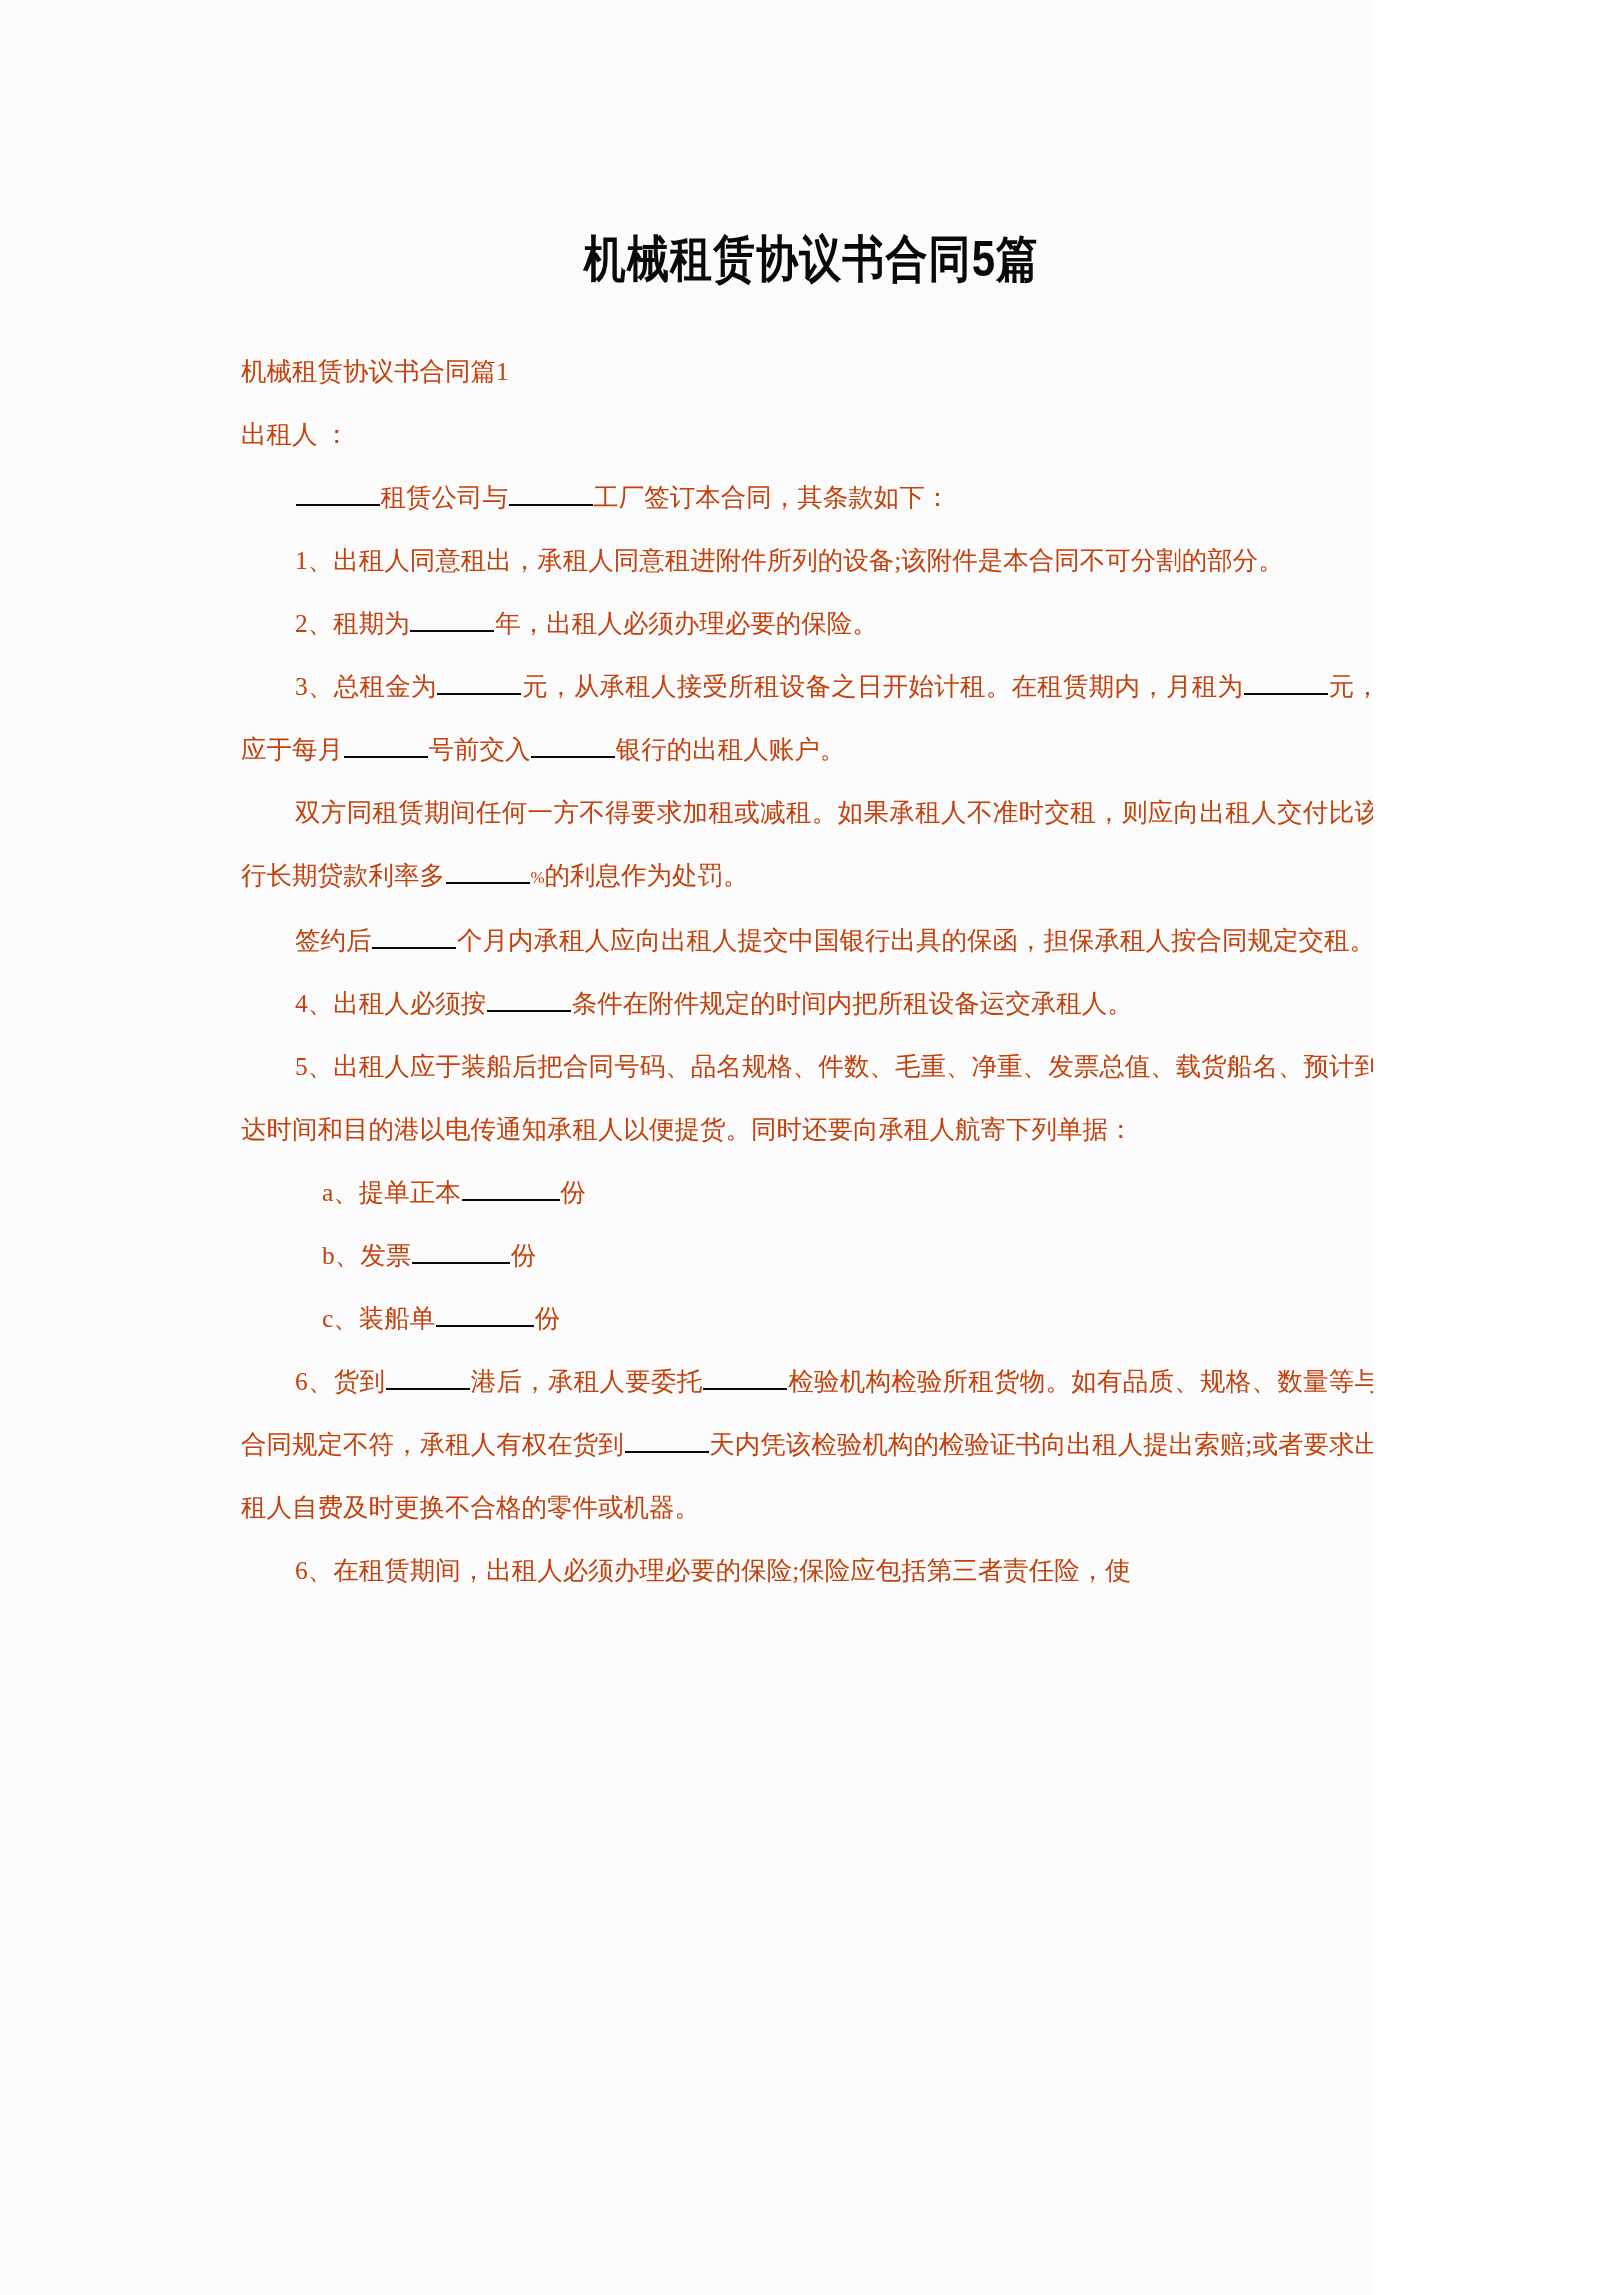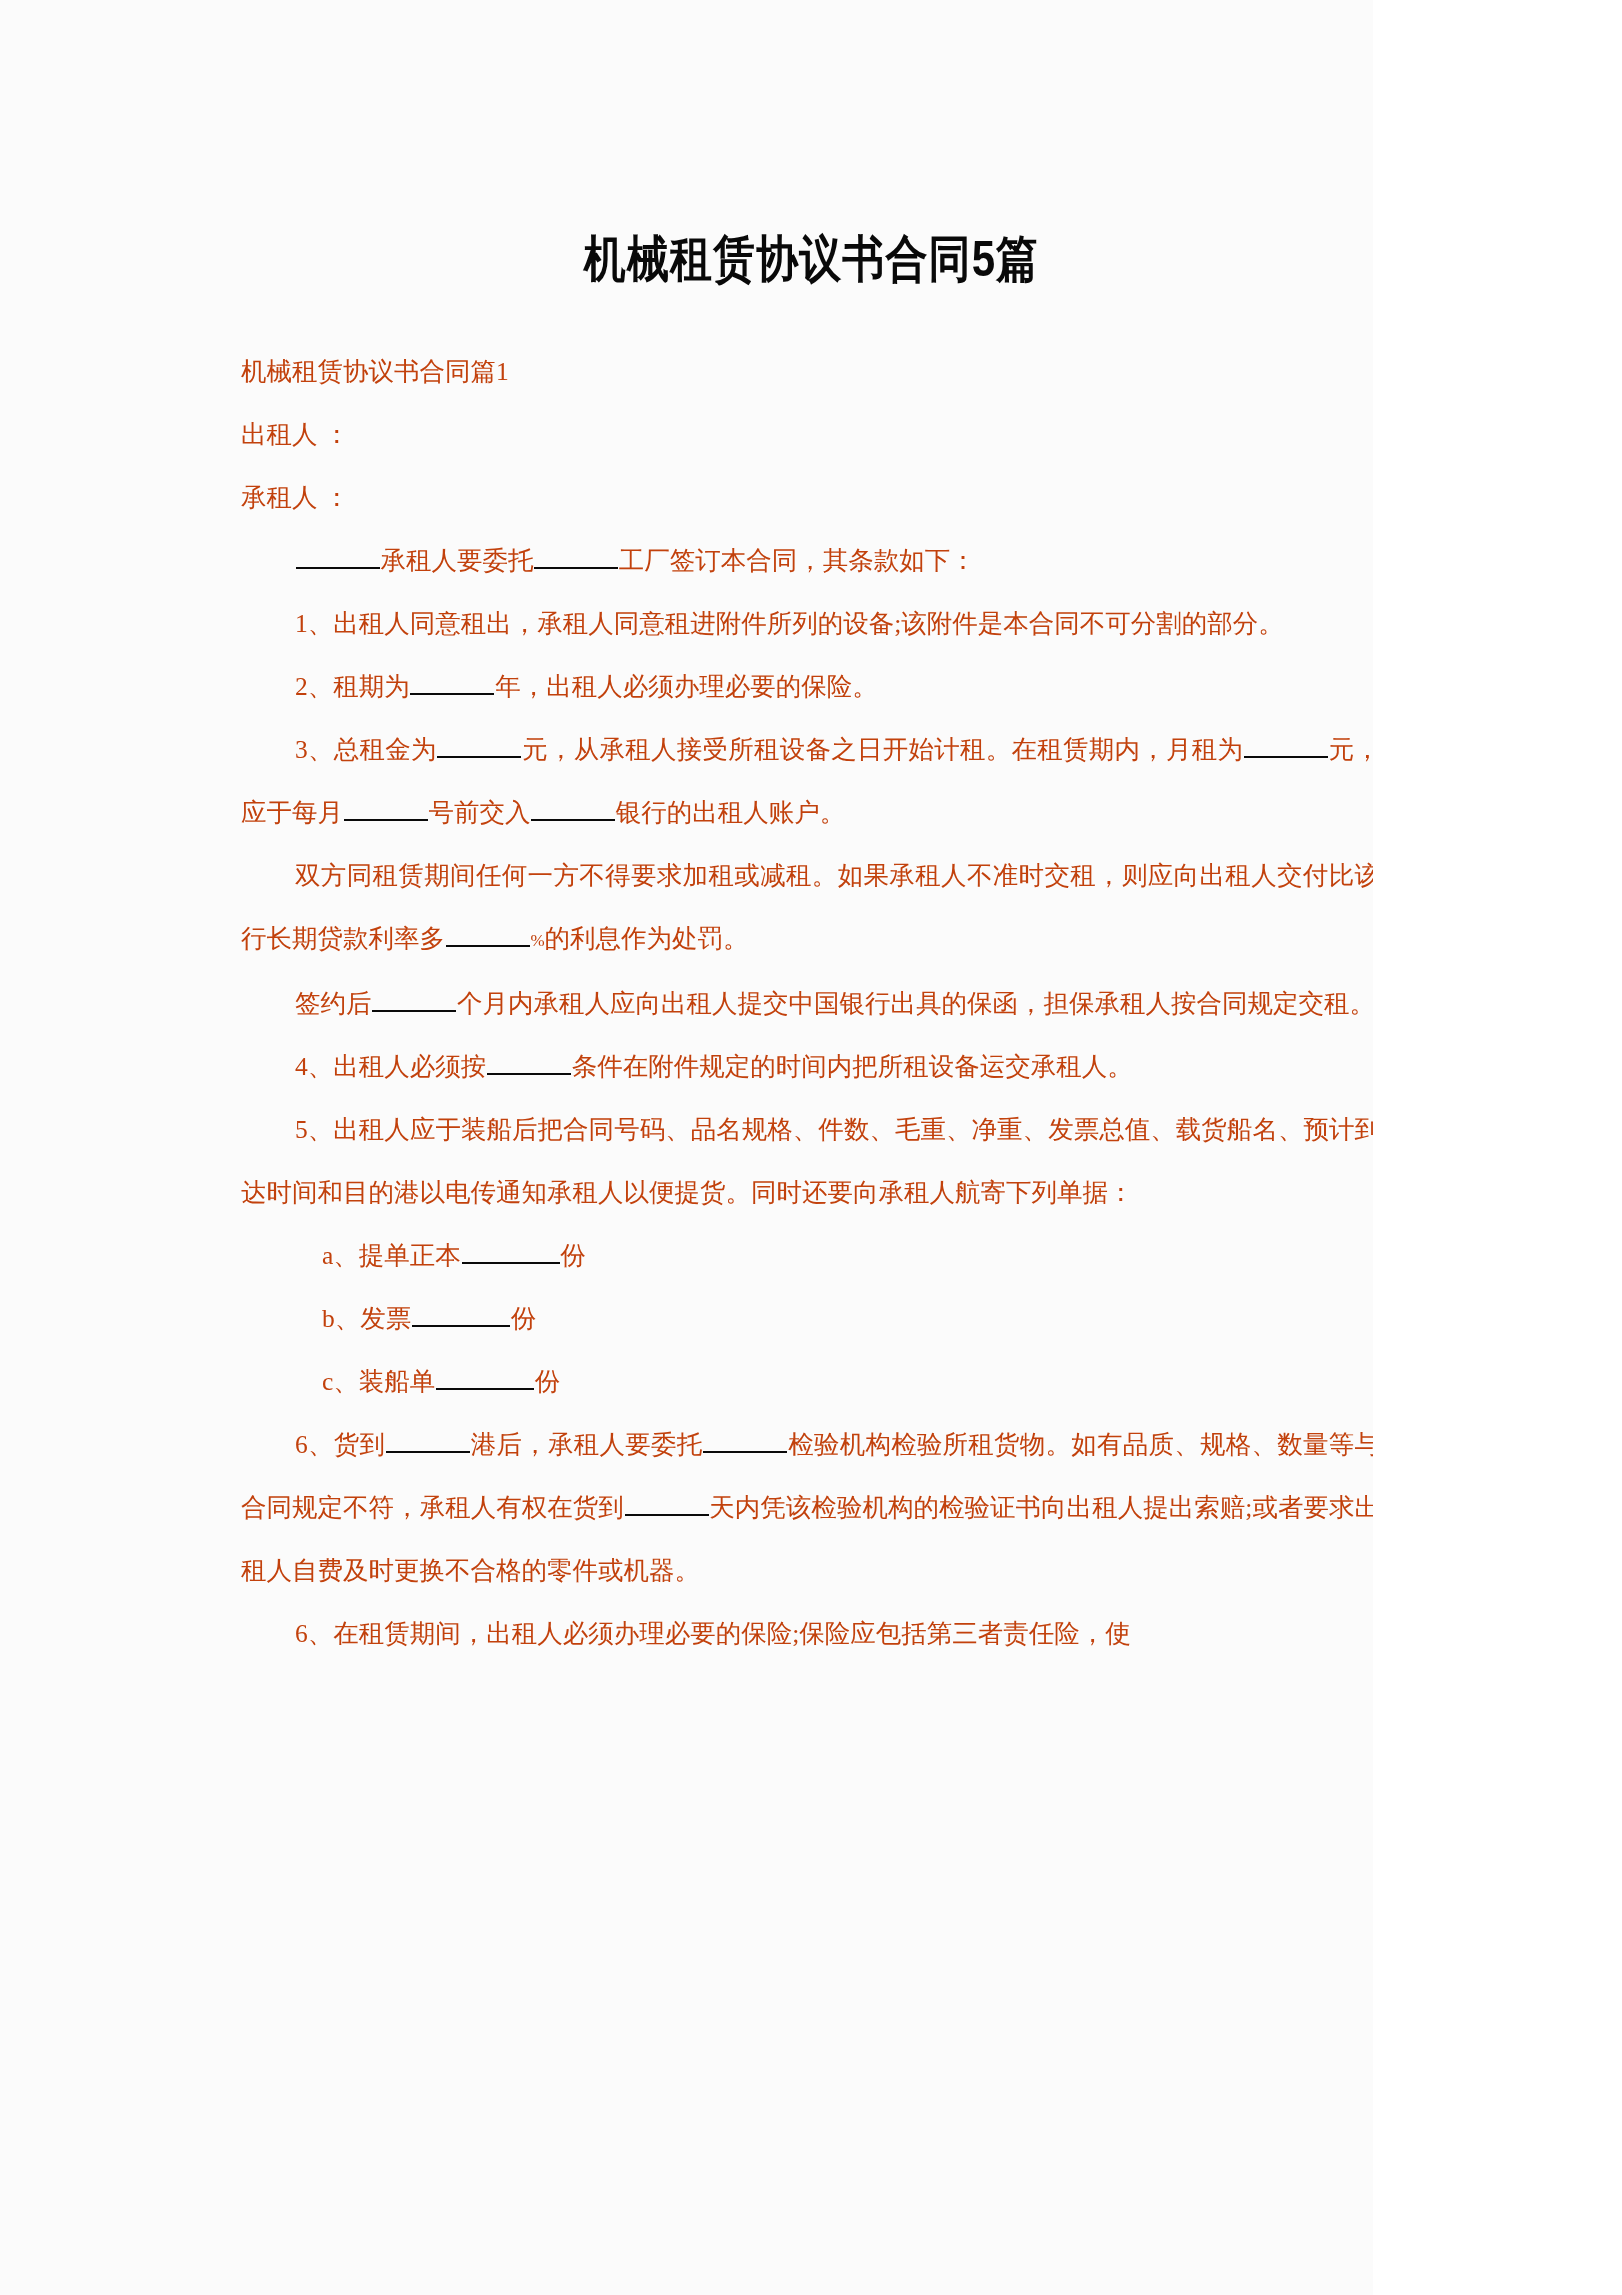--- a/index.html
+++ b/index.html
@@ -87,23 +87,22 @@
 <div id="page">
 
   <h1 id="doc-title">机械租赁协议书合同5篇</h1>
 
   <div id="body-col">
 
     <p class="para noindent"><span>机械租赁协议书合同篇1</span></p>
 
     <p class="para noindent"><span>出租人 ：</span></p>
 
-    <p class="para noindent"><span>承租人 ：</span></p>
 
-    <p class="para"><span class="blank w1"></span><span>承租人要委托</span><span class="blank w1"></span><span>工厂签订本合同，其条款如下：</span></p>
+    <p class="para"><span class="blank w1"></span><span>租赁公司与</span><span class="blank w1"></span><span>工厂签订本合同，其条款如下：</span></p>
 
     <p class="para"><span>1、出租人同意租出，承租人同意租进附件所列的设备;该附件是本合同不可分割的部分。</span></p>
 
     <p class="para"><span>2、租期为</span><span class="blank w1"></span><span>年，出租人必须办理必要的保险。</span></p>
 
     <p class="para"><span>3、总租金为</span><span class="blank w1"></span><span>元，从承租人接受所租设备之日开始计租。在租赁期内，月租为</span><span class="blank w1"></span><span>元，应于每月</span><span class="blank w1"></span><span>号前交入</span><span class="blank w1"></span><span>银行的出租人账户。</span></p>
 
     <p class="para"><span>双方同租赁期间任何一方不得要求加租或减租。如果承租人不准时交租，则应向出租人交付比该行长期贷款利率多</span><span class="blank w1"></span><span class="pct">%</span><span>的利息作为处罚。</span></p>
 
     <p class="para"><span>签约后</span><span class="blank w1"></span><span>个月内承租人应向出租人提交中国银行出具的保函，担保承租人按合同规定交租。</span></p>

